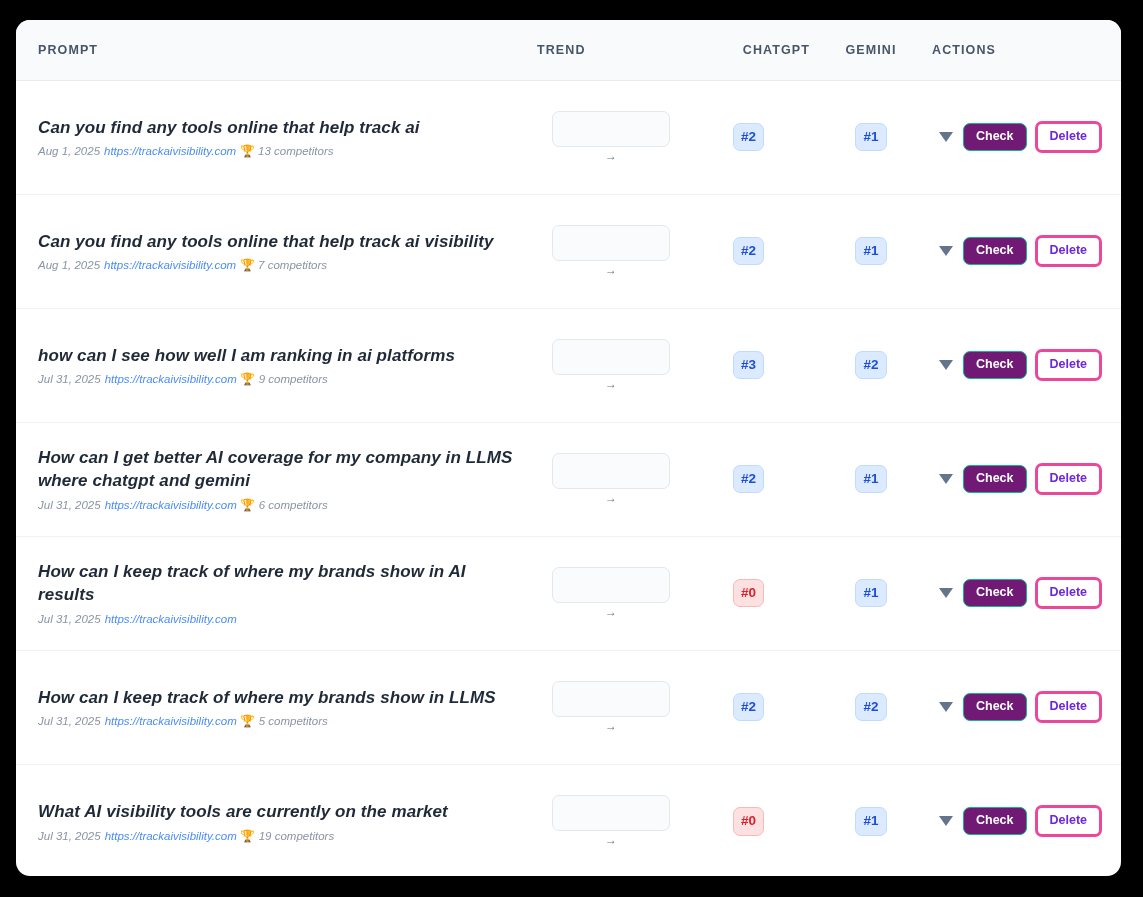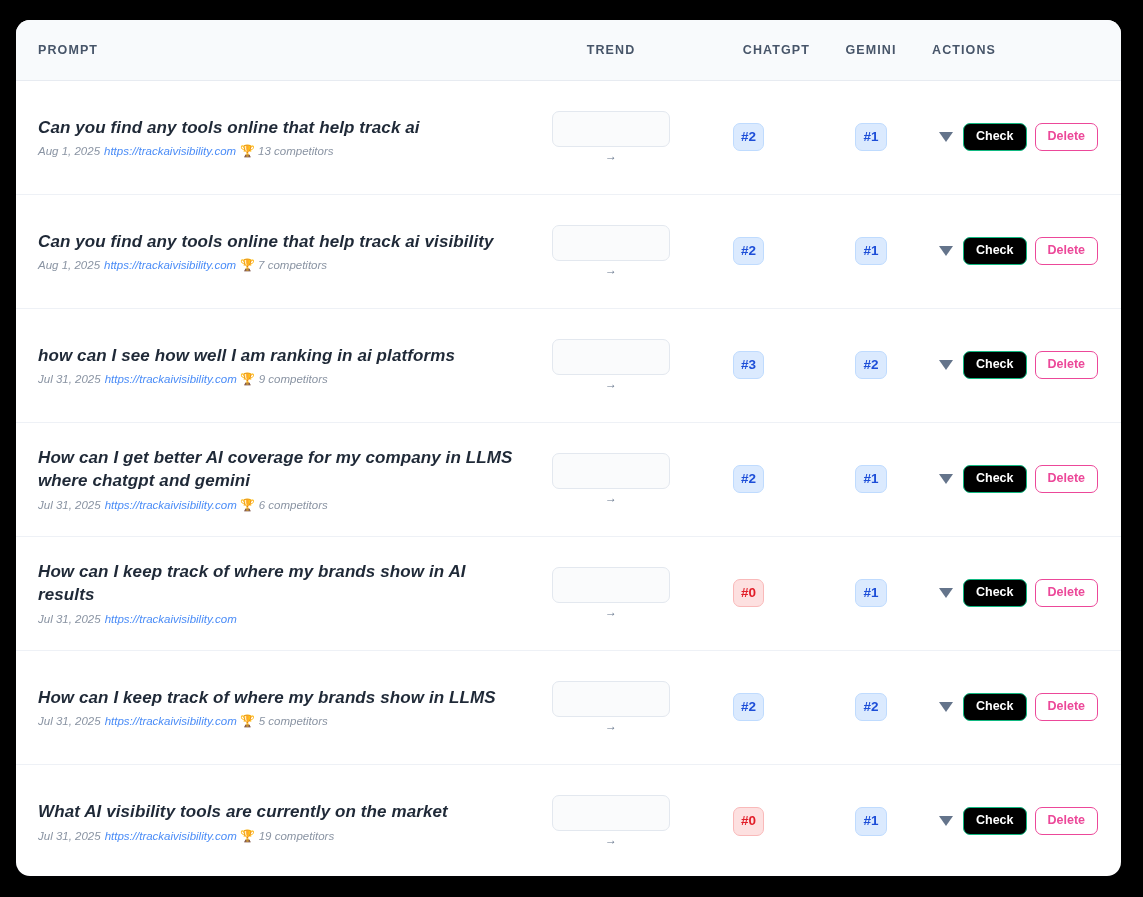--- a/index.html
+++ b/index.html
@@ -39,21 +39,21 @@
     height: 60px;
     font-size: 12.5px;
     font-weight: bold;
     letter-spacing: 1.1px;
     color: #475569;
     border-bottom: 1px solid #e7ebf1;
     text-transform: uppercase;
     vertical-align: middle;
   }
   th.col-prompt { text-align: left; padding-left: 22px; width: 520px; }
-  th.col-trend  { text-align: center; width: 150px; margin-top: 41px; }
+  th.col-trend  { text-align: left; width: 150px; margin-top: 41px; }
   th.col-gpt    { text-align: right; width: 125px; }
   th.col-gem    { text-align: center; width: 120px; }
   th.col-act    { text-align: left; width: 190px; }
 
   tbody tr { border-bottom: 1px solid #eef1f6; }
   tbody tr:last-child { border-bottom: none; }
   tbody td {
     height: 114px;
     vertical-align: middle;
     padding: 8px 0;
@@ -132,22 +132,22 @@
   }
   .btn {
     font-family: "Liberation Sans", sans-serif;
     font-size: 12.5px;
     font-weight: bold;
     border-radius: 7px;
     padding: 6px 12px;
     cursor: pointer;
     line-height: 1.1;
   }
-  .btn-check { background: #000000; color: #ffffff; border: 1px solid #10b981; }
-  .btn-delete { background: #ffffff; color: #ec4899; border: 1px solid #ec4899; }
+  .btn-check { background: #701a75; color: #ffffff; border: 1px solid #10b981; }
+  .btn-delete { background: #ffffff; color: #6d28d9; border: 3px solid #ec4899; }
 </style>
 </head>
 <body>
 
 <div id="root">
   <div class="card">
     <table class="grid">
       <thead>
         <tr>
           <th class="col-prompt">PROMPT</th>

